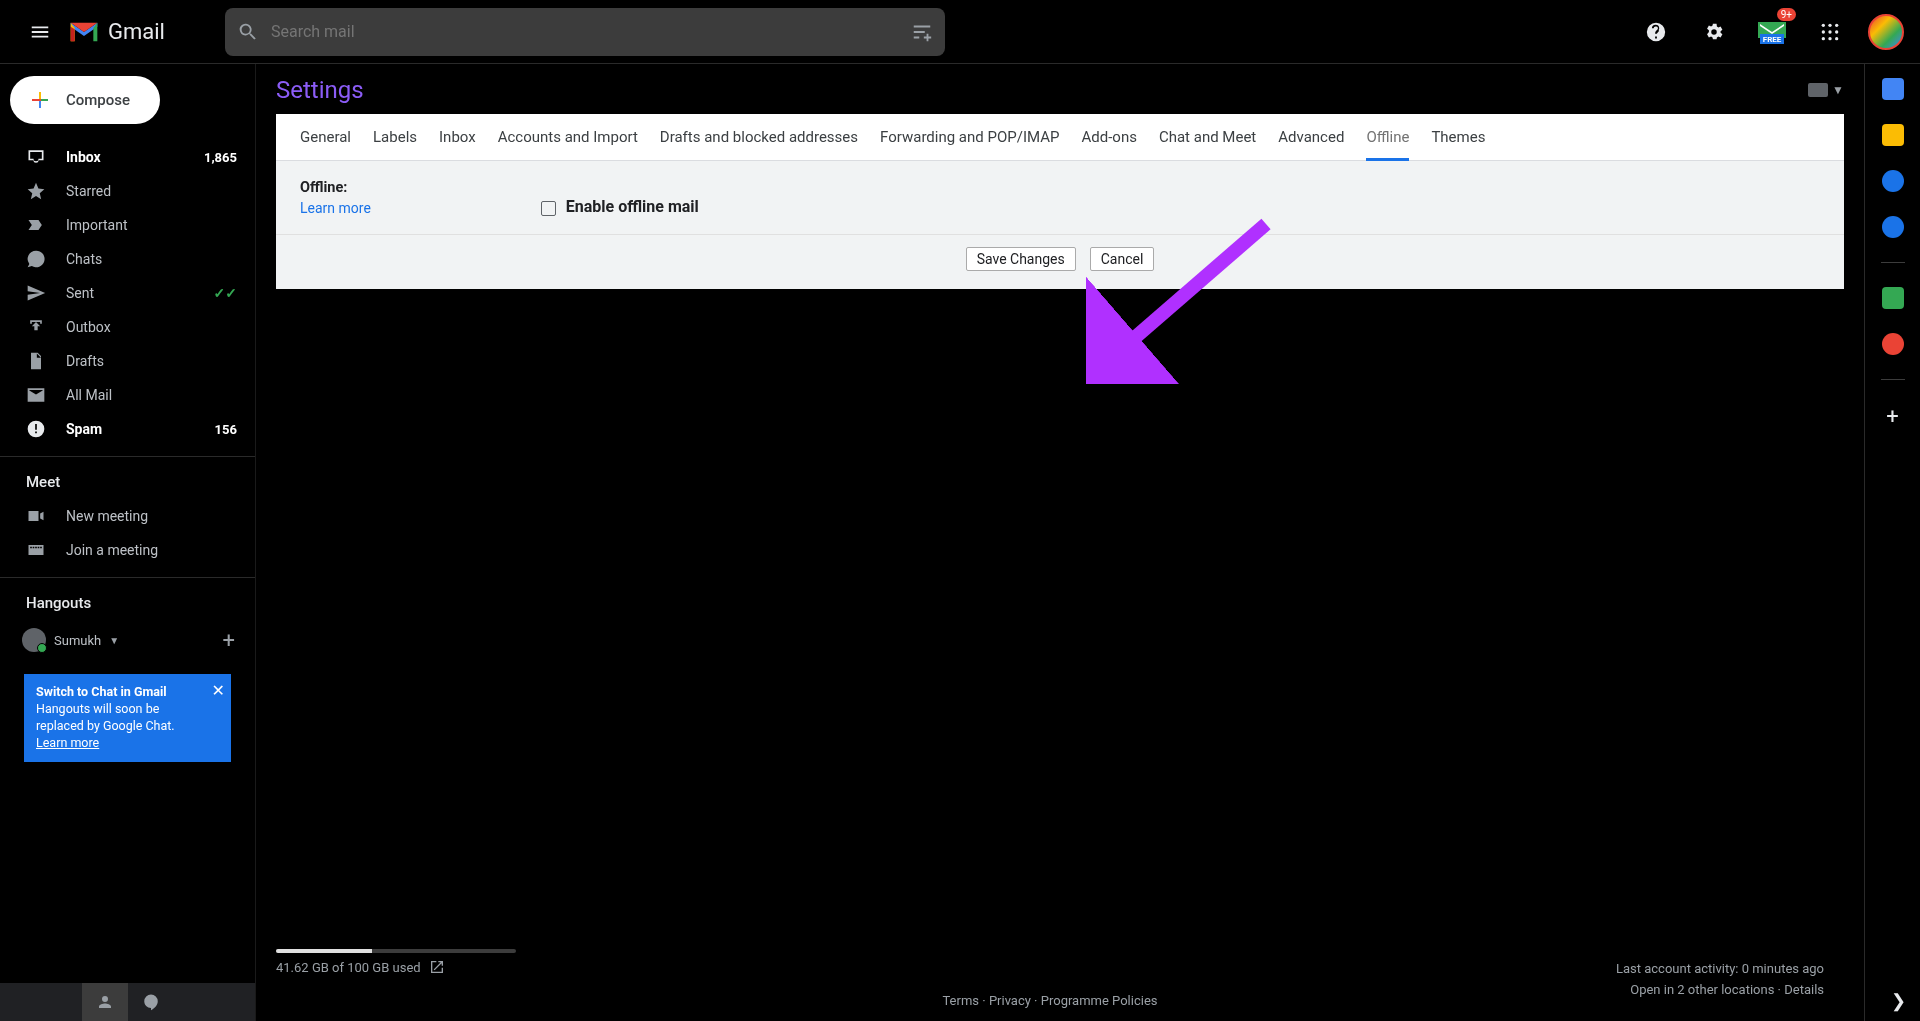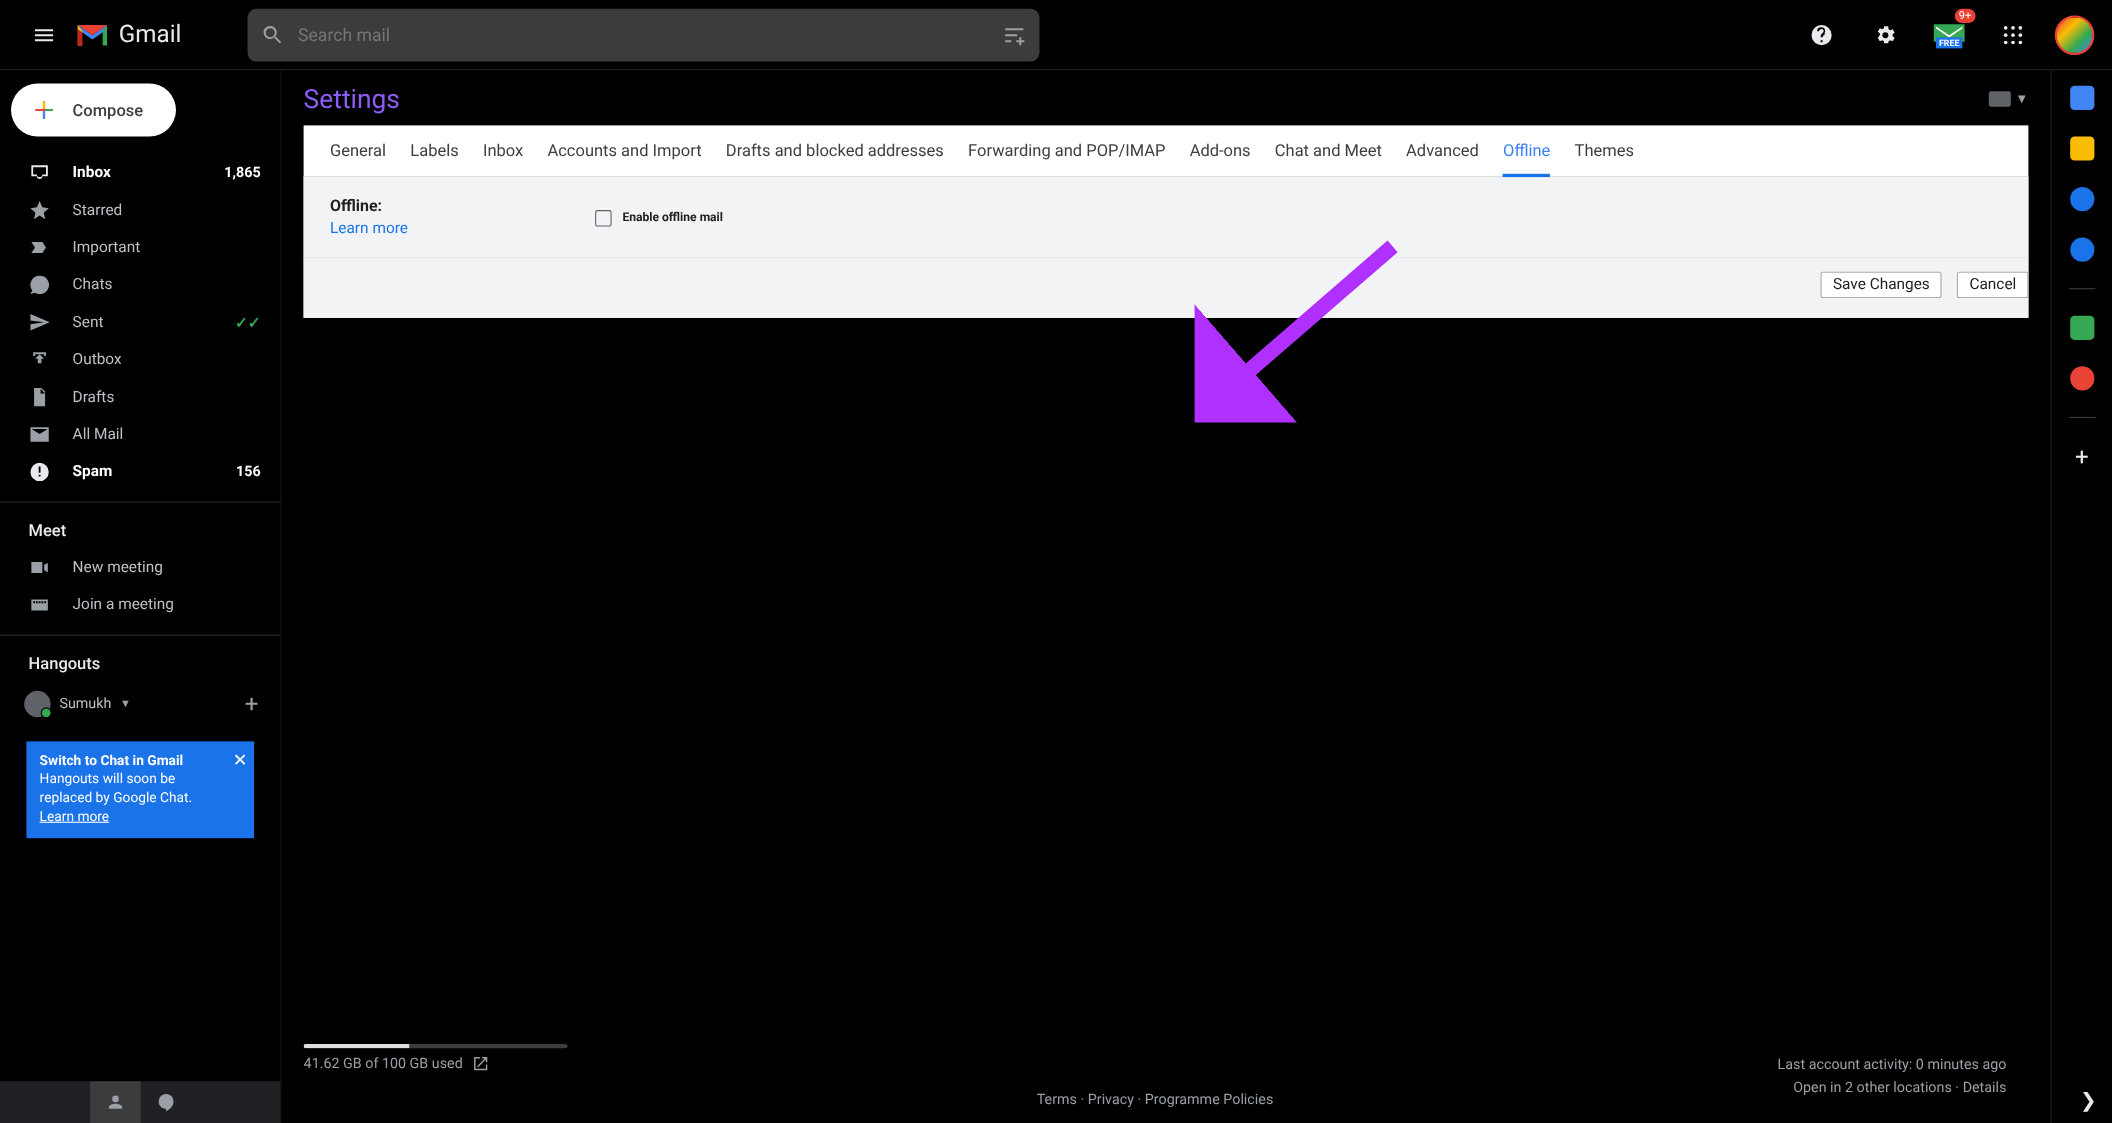--- a/index.html
+++ b/index.html
@@ -52,27 +52,27 @@
   .content { flex:1; background:#000; position:relative; overflow:hidden; }
   .content-inner { padding:12px 20px 0 20px; }
   .settings-head { display:flex; align-items:center; justify-content:space-between; margin-bottom:10px; }
   .settings-title { font-size:24px; color:#8b5cf6; font-weight:400; }
   .input-ind { display:flex; align-items:center; gap:4px; }
   .input-ind .kbd { width:20px; height:14px; background:#5f6368; border-radius:2px; }
   .input-ind .chev { font-size:12px; color:#9aa0a6; }
   .card { background:#fff; color:#202124; border-radius:0; }
   .tabs { display:flex; flex-wrap:wrap; gap:22px; padding:14px 24px 0 24px; border-bottom:1px solid #dadce0; font-size:15px; color:#3c4043; }
   .tabs .tab { padding-bottom:12px; cursor:pointer; }
-  .tabs .tab.active { color:#3b82f6; border-bottom:3px solid #1a73e8; margin-bottom:-1px; }
+  .tabs .tab.active { color:#737373; border-bottom:3px solid #1a73e8; margin-bottom:-1px; }
   .panel { background:#f1f3f4; padding:18px 24px; display:flex; gap:170px; border-bottom:1px solid #e0e0e0; }
   .opt-label { font-size:14.5px; font-weight:700; color:#202124; }
   .learn-link { color:#1a73e8; font-size:14px; display:block; margin-top:4px; }
-  .opt-right { display:flex; align-items:center; gap:10px; font-size:11px; font-weight:700; }
+  .opt-right { display:flex; align-items:flex-end; gap:10px; font-size:16px; font-weight:700; }
   .cb { width:15px; height:15px; border:1.5px solid #5f6368; border-radius:2px; margin-top:2px; }
-  .actions { background:#f1f3f4; display:flex; justify-content:flex-end; gap:14px; padding:12px 0 18px; }
+  .actions { background:#f1f3f4; display:flex; justify-content:center; gap:14px; padding:12px 0 18px; }
   .btn { background:#fff; border:1px solid #aaa; padding:3px 10px; font-size:14px; color:#202124; border-radius:2px; cursor:pointer; }
 
   .footer { position:absolute; bottom:20px; left:20px; right:40px; font-size:13px; color:#9aa0a6; }
   .storage-bar { width:240px; height:4px; background:#3c3c3c; border-radius:2px; overflow:hidden; margin-bottom:6px; }
   .storage-fill { height:100%; width:40%; background:#e0e0e0; }
   .footer-row { display:flex; justify-content:space-between; align-items:flex-start; }
   .foot-left { display:flex; align-items:center; gap:8px; }
   .foot-center { position:absolute; left:50%; transform:translateX(-50%); top:-4px;margin-top:48px; }
   .foot-link { color:#9aa0a6; }
   .foot-right { text-align:right; line-height:1.6; }

